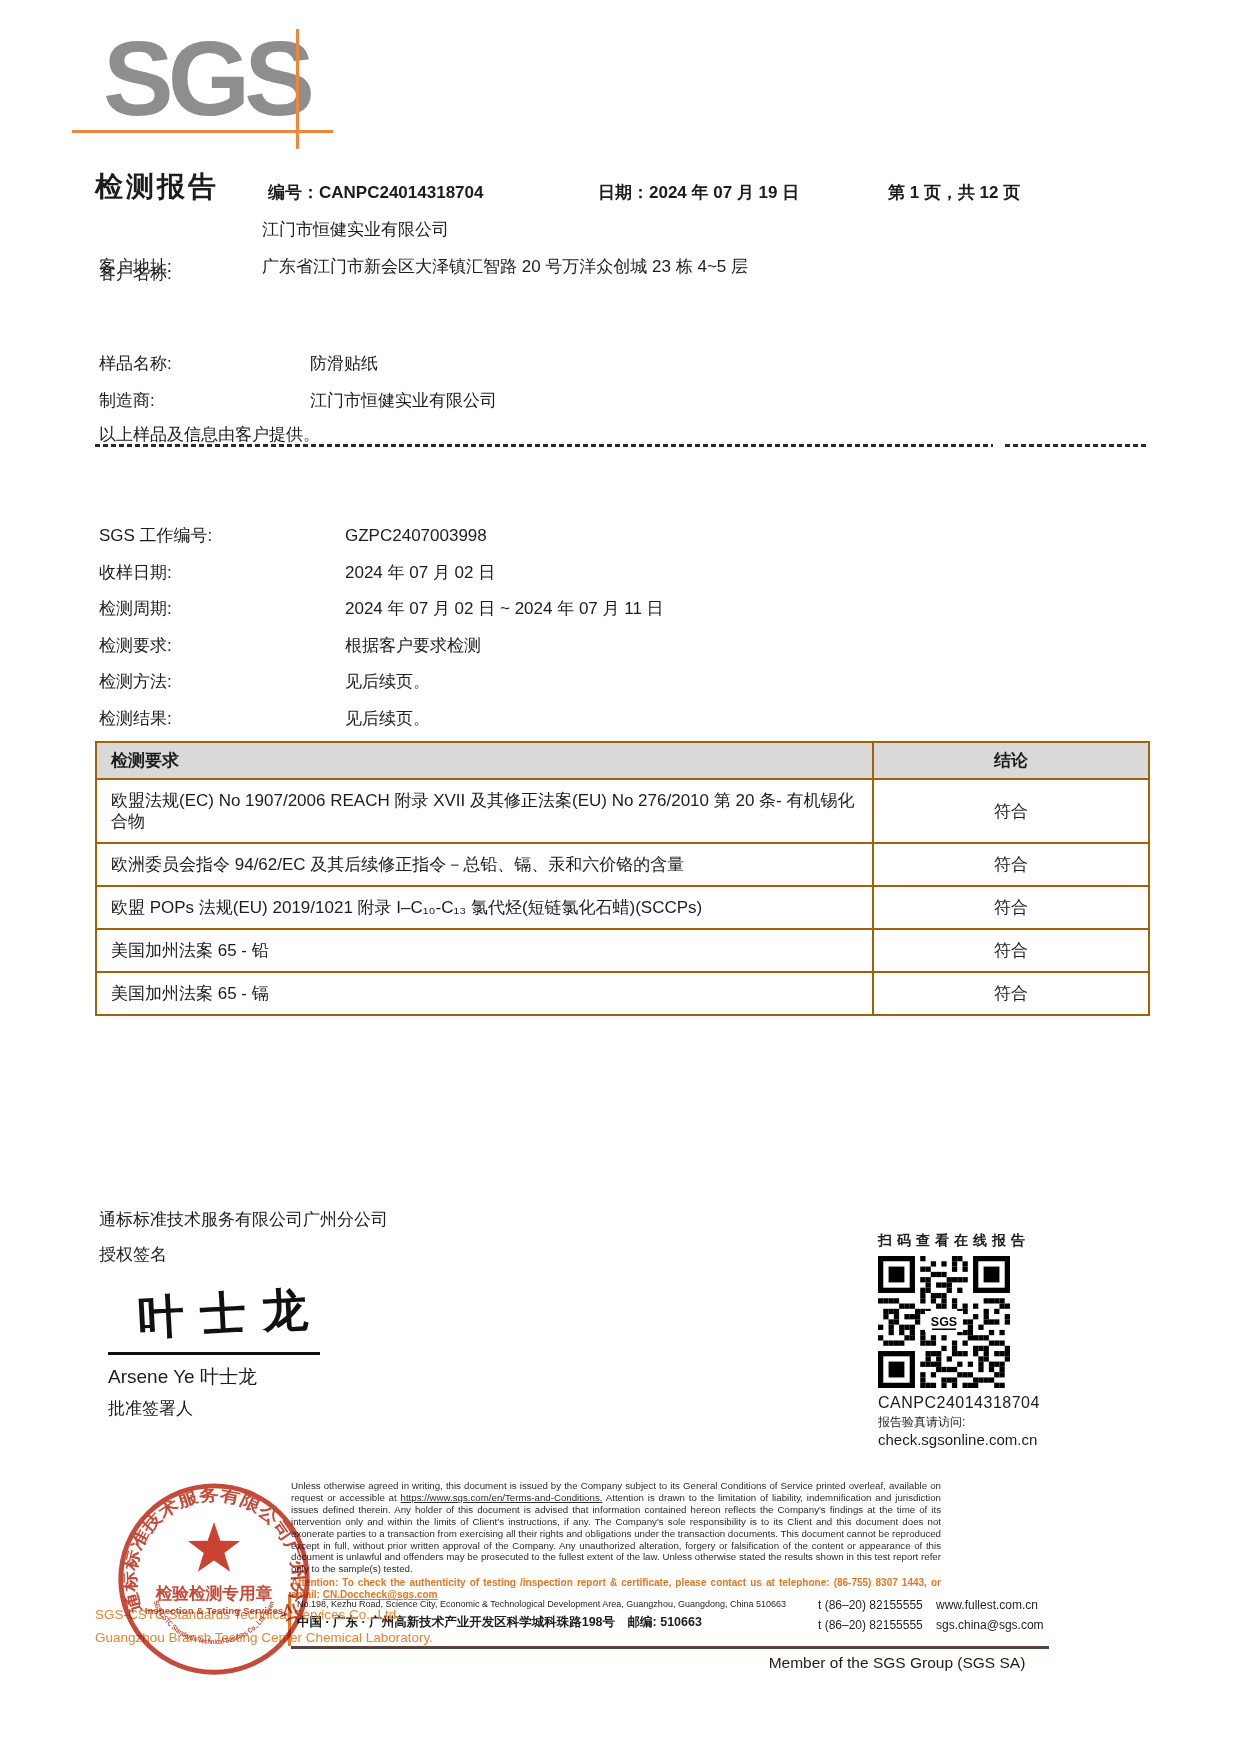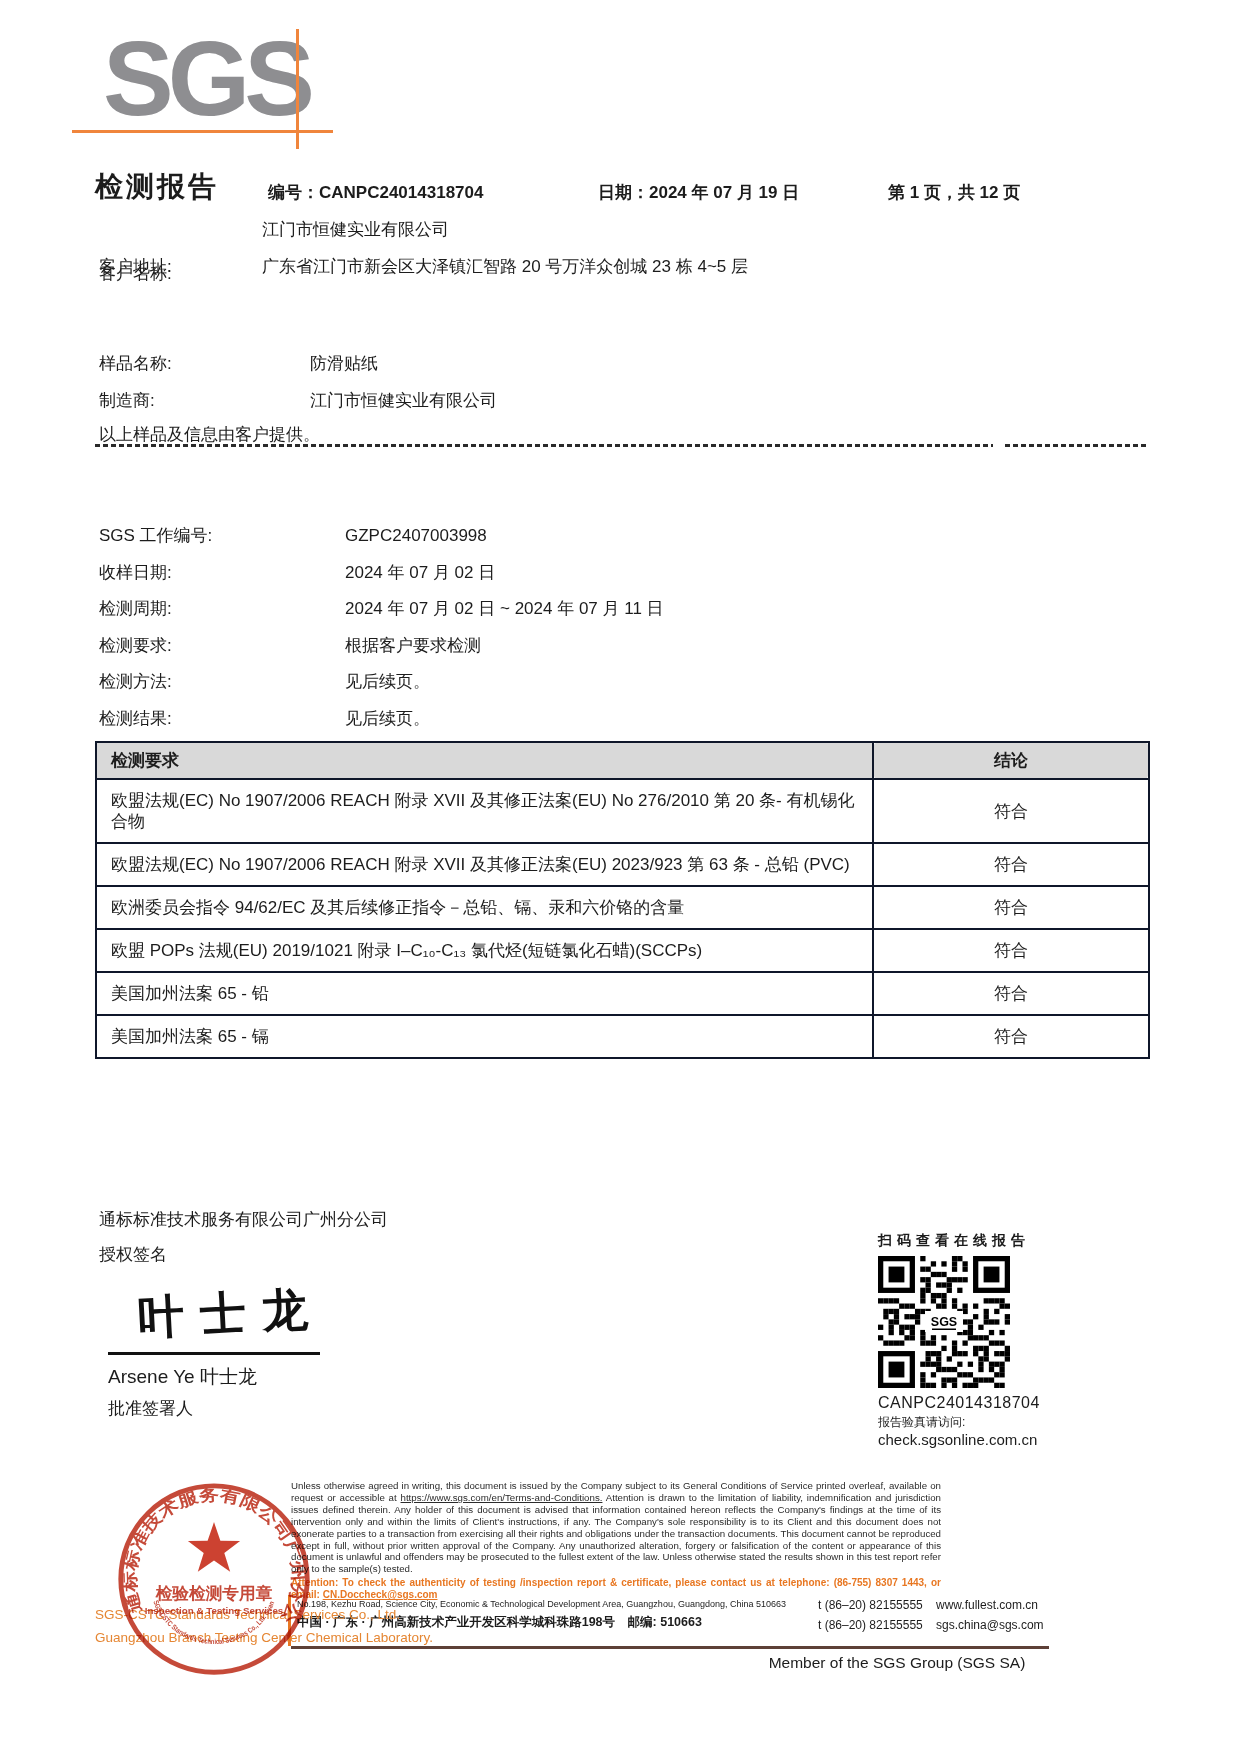--- a/index.html
+++ b/index.html
@@ -39,21 +39,21 @@
   .dash-a { width:898px; } .dash-b { width:143px; }
 
   
   .job-rows { left:99px; top:527px; width:1000px; }
   .info-row { display:flex; margin-bottom:19px; line-height:17.5px; }
   .info-row .lbl { width:246px; font-size:17px; }
   .info-row .val { font-size:17px; }
 
   
   .results { left:95px; top:741px; width:1053px; border-collapse:collapse; table-layout:fixed; }
-  .results th, .results td { border:2px solid #0f172a; font-size:17px; }
+  .results th, .results td { border:2px solid #a16207; font-size:17px; }
   .results th { background:#d9d9d9; font-weight:bold; padding:6px 10px; }
   .results th.h-req { text-align:left; padding-left:14px; }
   .results th.h-con { text-align:center;border-radius:6px; }
   .results td.req { padding:10px 10px 10px 14px; line-height:21px; }
   .results td.con { text-align:center; }
 
   
   .sig-company { left:99px; top:1208px; font-size:17px; }
   .sig-label   { left:99px; top:1243px; font-size:17px; }
   .sig-hand    { left:138px; top:1283px; font-size:46px; font-weight:bold;
@@ -162,24 +162,20 @@
       </colgroup>
     <thead>
       <tr>
         <th class="h-req">检测要求</th>
         <th class="h-con">结论</th>
       </tr>
     </thead>
     <tbody>
         <tr>
           <td class="req">欧盟法规(EC) No 1907/2006 REACH 附录 XVII 及其修正法案(EU) No 276/2010 第 20 条- 有机锡化合物</td>
-          <td class="con">符合</td>
-        </tr>
-        <tr>
-          <td class="req">欧盟法规(EC) No 1907/2006 REACH 附录 XVII 及其修正法案(EU) 2023/923 第 63 条 - 总铅 (PVC)</td>
           <td class="con">符合</td>
         </tr>
         <tr>
           <td class="req">欧洲委员会指令 94/62/EC 及其后续修正指令－总铅、镉、汞和六价铬的含量</td>
           <td class="con">符合</td>
         </tr>
         <tr>
           <td class="req">欧盟 POPs 法规(EU) 2019/1021 附录 I–C₁₀-C₁₃ 氯代烃(短链氯化石蜡)(SCCPs)</td>
           <td class="con">符合</td>
         </tr>

